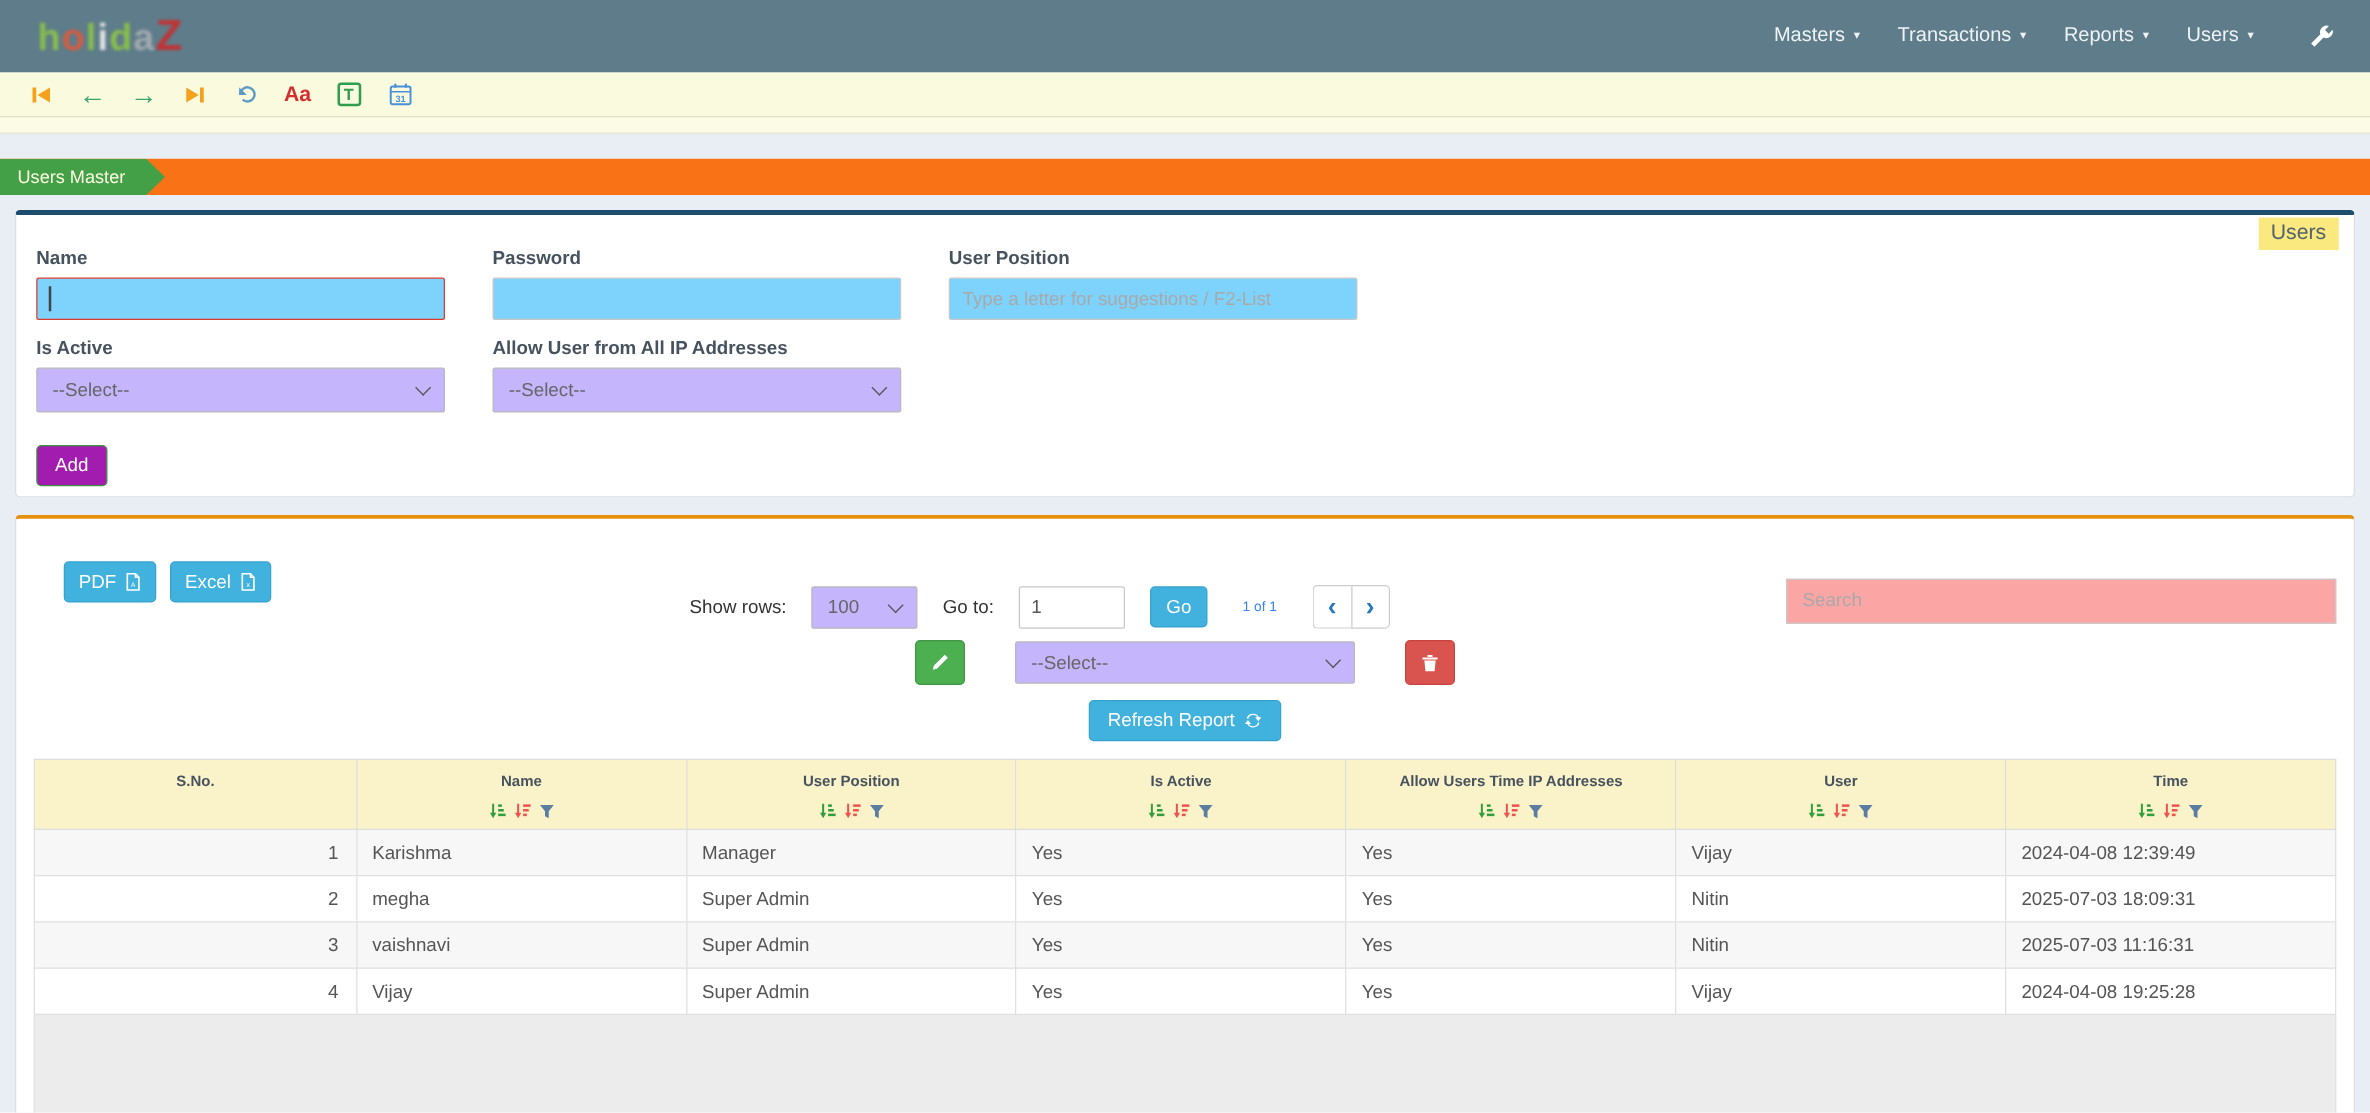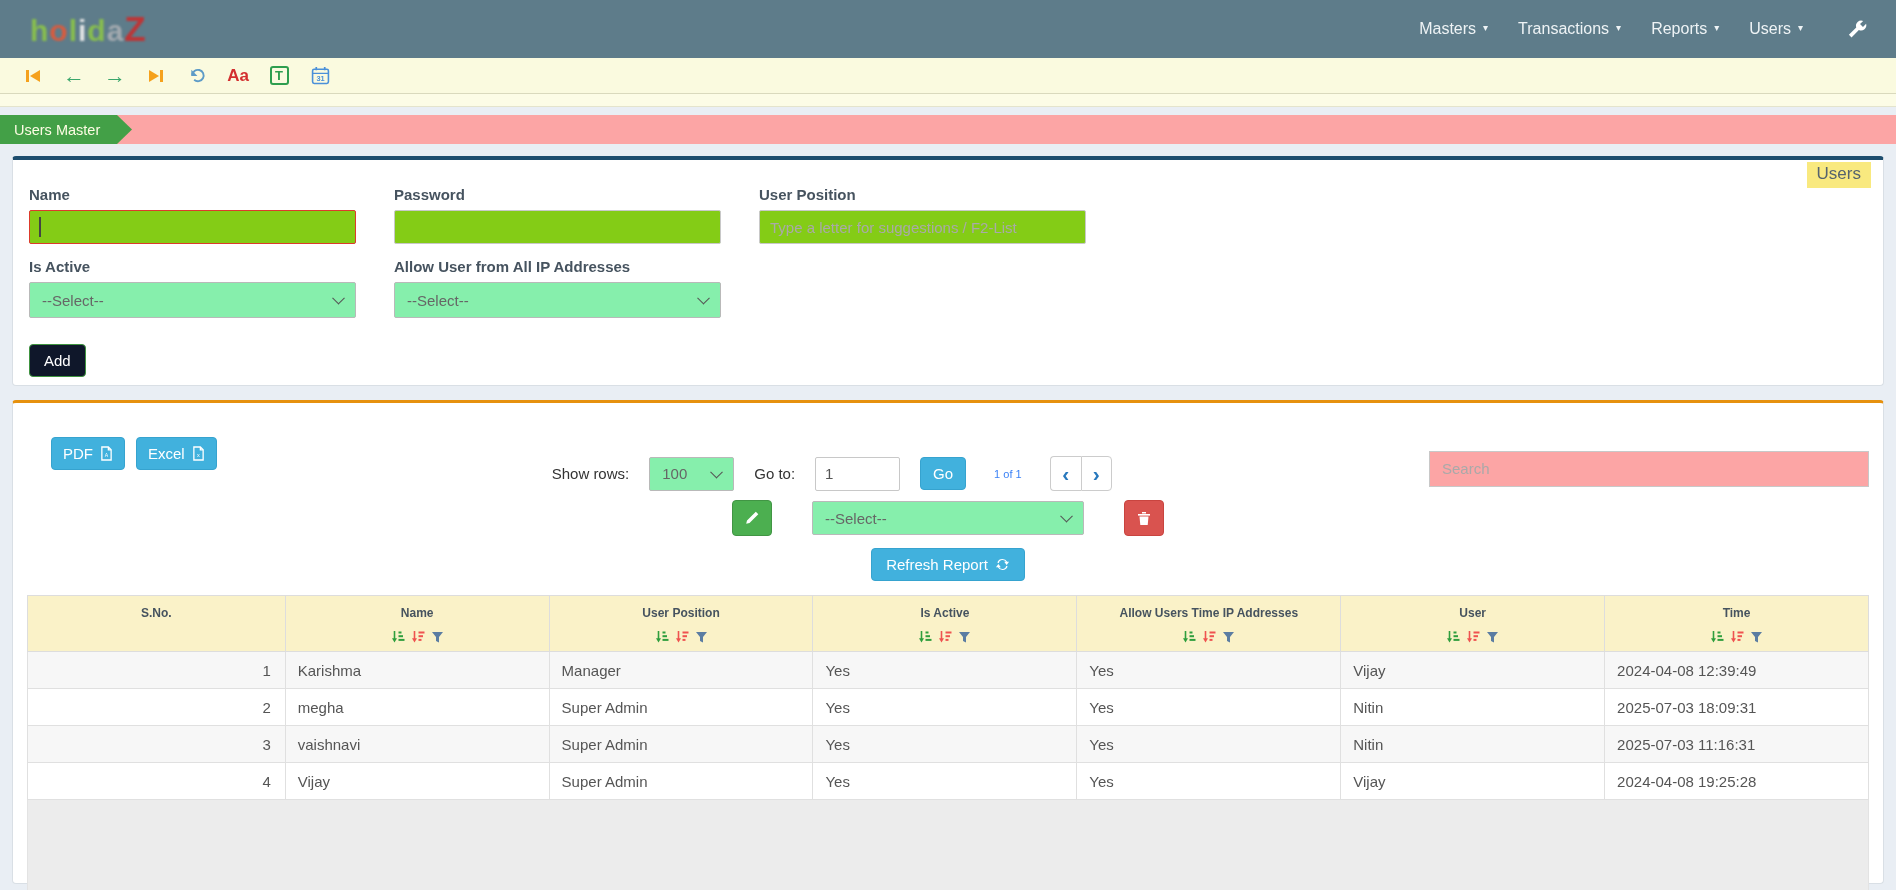--- a/index.html
+++ b/index.html
@@ -17,42 +17,42 @@
 
   
   .rec-toolbar { height: 36px; background: #fafadf; border-bottom: 1px solid #d9d9bd; display: flex; align-items: center; gap: 15px; padding: 0 0 0 20px; }
   .rec-ic { width: 26px; height: 24px; display: flex; align-items: center; justify-content: center; cursor: pointer; }
   .arrow-txt { font-size: 22px; font-weight: bold; color: #3aa66b; line-height: 1; }
   .aa-ic { color: #d32f2f; font-weight: bold; font-size: 17px; }
   .t-ic { width: 19px; height: 19px; border: 2px solid #2e9e4f; border-radius: 3px; color: #2e9e4f; font-weight: bold; font-size: 13px; display: flex; align-items: center; justify-content: center; }
   .strip2 { height: 13px; background: #fcfce6; border-bottom: 1px solid #e4e4cd; }
 
   
-  .crumb-bar { margin-top: 8px; height: 29px; background: #fca5a5; display: flex; align-items: stretch; }
+  .crumb-bar { margin-top: 20px; height: 29px; background: #f97316; display: flex; align-items: stretch; }
   .crumb-ribbon { background: #43a047; color: #fdfce4; font-size: 14.5px; display: flex; align-items: center; padding: 0 26px 0 14px; min-width: 132px; clip-path: polygon(0 0, calc(100% - 15px) 0, 100% 50%, calc(100% - 15px) 100%, 0 100%); cursor: pointer; }
 
   
   .panel { background: #fff; border: 1px solid #d9dfe5; border-radius: 4px; margin: 0 12px; position: relative; }
   .form-panel { margin-top: 12px; border-top: 4px solid #1d4d6e; padding: 26px 16px 16px 16px; height: 230px; }
   .badge-users { position: absolute; top: 2px; right: 12px; background: #f9e97f; color: #55636e; font-size: 17px; padding: 2px 10px 4px; }
 
   .form-row { display: flex; gap: 38px; }
   .form-col { width: 327px; }
   .f-label { font-size: 15px; font-weight: bold; color: #46535f; margin-bottom: 7px; display: block; }
-  .f-input { width: 100%; height: 34px; border: 1px solid #c8c8c8; border-radius: 2px; background: #84cc16; font-size: 15px; color: #555; padding: 0 10px; font-family: "Liberation Sans", sans-serif; }
+  .f-input { width: 100%; height: 34px; border: 1px solid #c8c8c8; border-radius: 2px; background: #7dd3fc; font-size: 15px; color: #555; padding: 0 10px; font-family: "Liberation Sans", sans-serif; }
   .f-input::placeholder { color: #a9a9a9; }
   .f-input.err { border-color: #dd3a2c; position: relative; }
   .input-wrap { position: relative; }
   .caret-line { position: absolute; left: 10px; top: 7px; width: 1.5px; height: 20px; background: #444; }
   .row2 { margin-top: 14px; }
   .select-wrap { position: relative; }
   .select-wrap::after { content: ""; position: absolute; right: 13px; top: 50%; width: 8px; height: 8px; border-right: 1.8px solid #555; border-bottom: 1.8px solid #555; transform: translateY(-70%) rotate(45deg); pointer-events: none; }
-  select { appearance: none; -webkit-appearance: none; width: 100%; height: 36px; border: 1px solid #b9b9b9; border-radius: 2px; background: #86efac; font-size: 15px; color: #666; padding: 0 30px 0 12px; font-family: "Liberation Sans", sans-serif; cursor: pointer; }
+  select { appearance: none; -webkit-appearance: none; width: 100%; height: 36px; border: 1px solid #b9b9b9; border-radius: 2px; background: #c4b5fd; font-size: 15px; color: #666; padding: 0 30px 0 12px; font-family: "Liberation Sans", sans-serif; cursor: pointer; }
   .btn { border: none; border-radius: 4px; color: #fff; font-size: 15px; cursor: pointer; font-family: "Liberation Sans", sans-serif; display: inline-flex; align-items: center; gap: 7px; justify-content: center; }
-  .btn-add { background: #0f172a; border: 1px solid #3f9440; padding: 7px 14px; margin-top: 26px; }
+  .btn-add { background: #a21caf; border: 1px solid #3f9440; padding: 7px 14px; margin-top: 26px; }
 
   .grid-panel { margin-top: 14px; border-top: 3px solid #e6910e; height: 484px; padding: 12px 14px 0; }
   .grid-toolbar { display: flex; align-items: center; padding-left: 24px; }
   .btn-cyan { background: #41b1dd; border: 1px solid #36a3cf; padding: 7px 11px; }
   .export-group { display: flex; gap: 11px; }
   .pager-group { display: flex; align-items: center; gap: 20px; margin-left: 335px; margin-top: 41px; }
   .pager-label { font-size: 15px; color: #333; }
   .rows-select { width: 85px; height: 34px; }
   .goto-input { width: 85px; height: 34px; border: 1px solid #c8c8c8; border-radius: 2px; font-size: 15px; color: #555; padding: 0 9px; font-family: "Liberation Sans", sans-serif; }
   .btn-go { padding: 7px 12px; }

